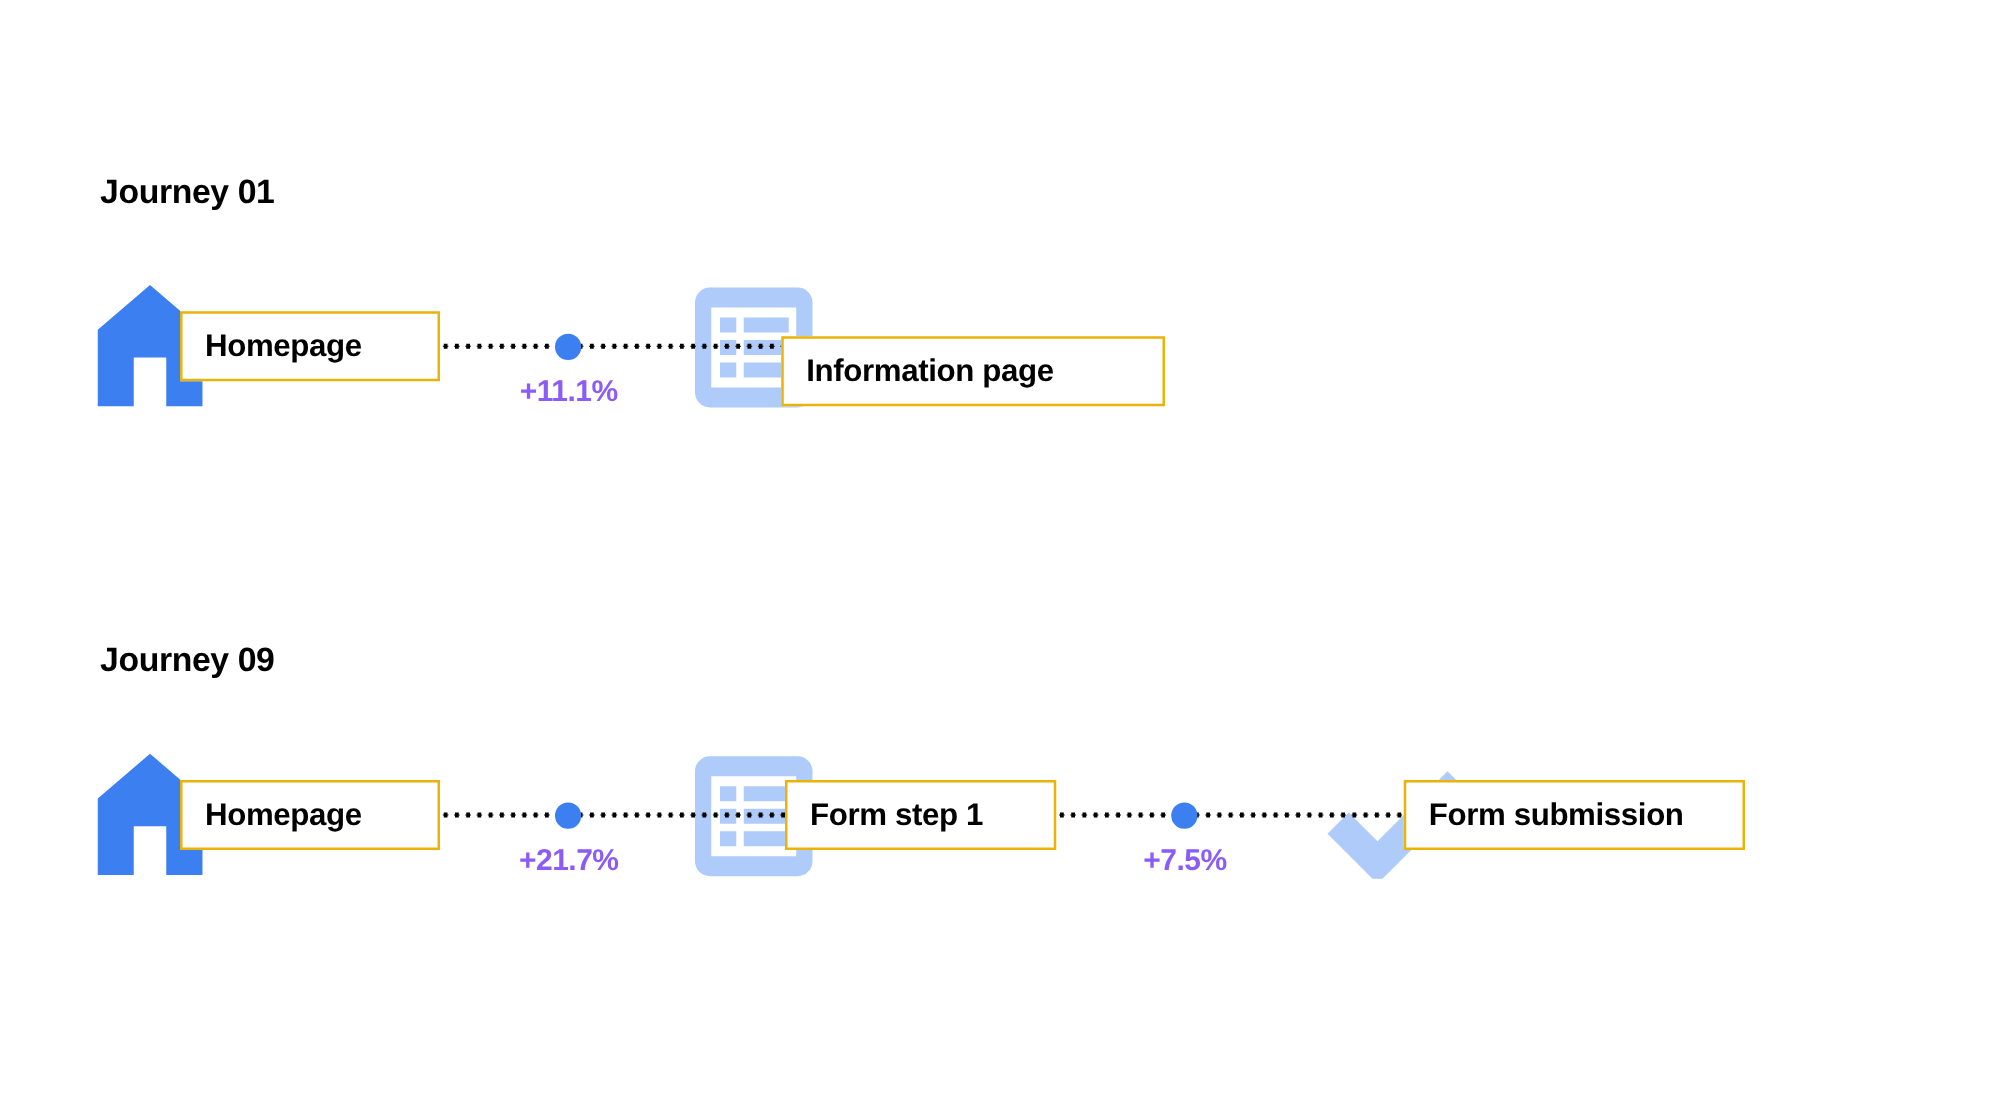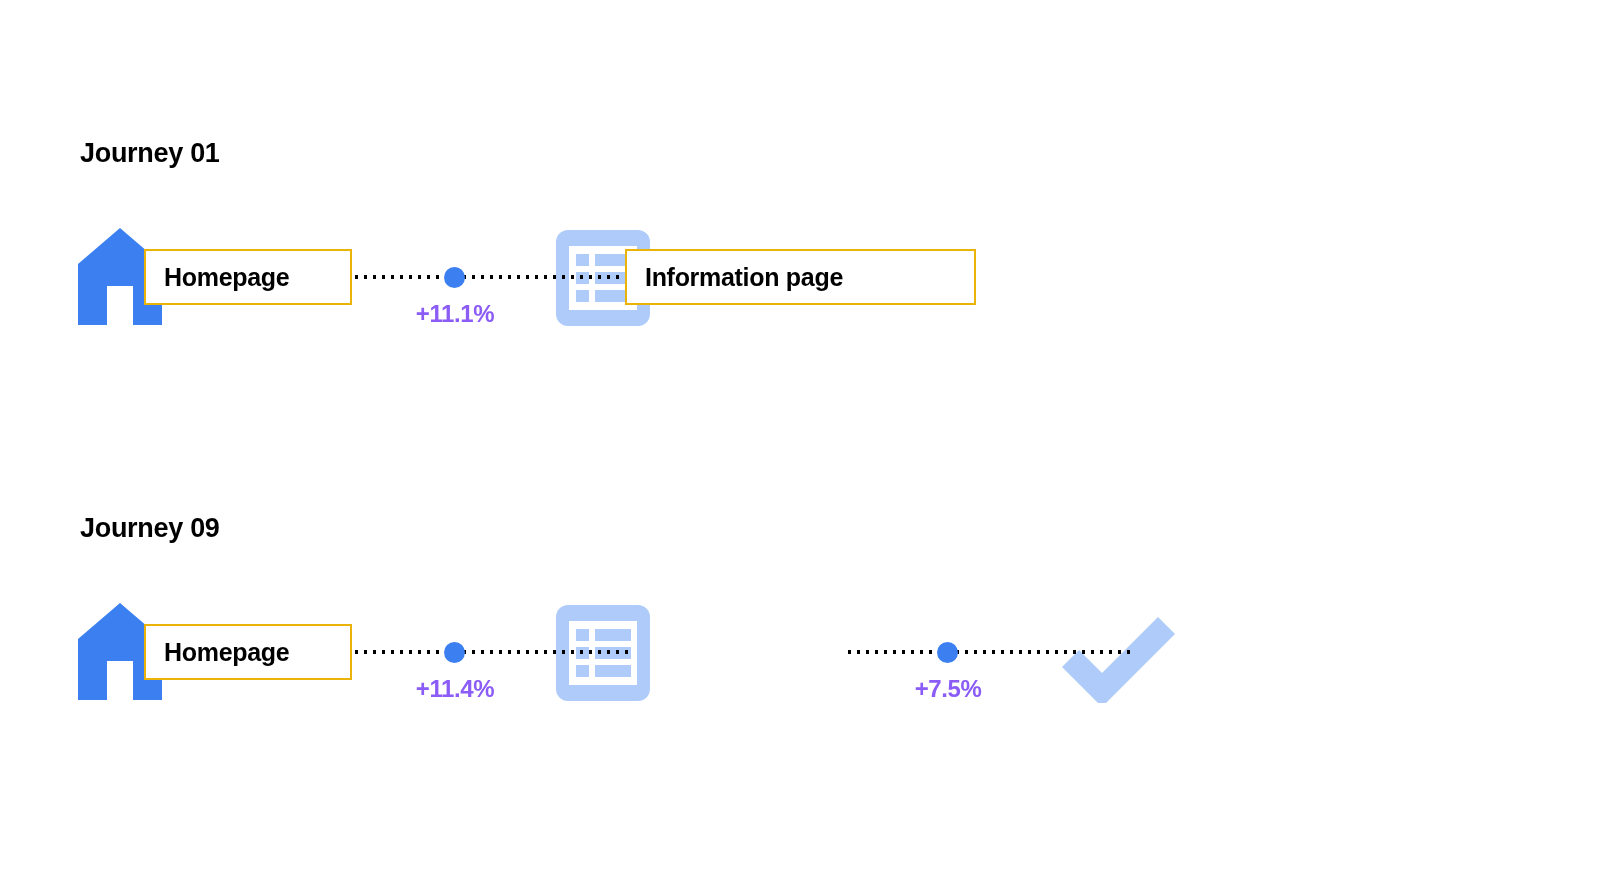--- a/index.html
+++ b/index.html
@@ -146,21 +146,21 @@
           <rect x="13" y="18" width="68" height="64" fill="#ffffff"></rect>
           <rect x="20" y="26" width="13" height="12" fill="#aecbfa"></rect>
           <rect x="39" y="26" width="36" height="12" fill="#aecbfa"></rect>
           <rect x="20" y="44" width="13" height="12" fill="#aecbfa"></rect>
           <rect x="39" y="44" width="36" height="12" fill="#aecbfa"></rect>
           <rect x="20" y="62" width="13" height="12" fill="#aecbfa"></rect>
           <rect x="39" y="62" width="36" height="12" fill="#aecbfa"></rect>
         </svg>
       </div>
 
-      <div class="node-box" style="left:625px; width:351px;">
+      <div class="node-box" style="left:625px; width:307px;margin-top:20px;">
         <span class="node-label">Information page</span>
       </div>
 
     </div>
   </div>
 
   <div class="journey" id="journey-1">
 
     <div class="journey-title">Journey 09</div>
 
@@ -173,42 +173,48 @@
         <svg class="icon-house" width="96" height="100" viewBox="0 0 96 100">
           <path d="M42 0 L84 36 L84 97 L55 97 L55 58 L29 58 L29 97 L0 97 L0 36 Z" fill="#3c7ff0"></path>
         </svg>
       </div>
 
       <div class="node-box" style="left:144px; width:208px;">
         <span class="node-label">Homepage</span>
       </div>
 
       <div class="connector-dot" style="left:444px;"></div>
-      <div class="delta-label" style="left:455px;">+11.4%</div>
+      <div class="delta-label" style="left:455px;">+21.7%</div>
 
       <div class="icon-wrap" style="left:556px;">
         <svg class="icon-doc" width="96" height="100" viewBox="0 0 96 100">
           <rect x="0" y="2" width="94" height="96" rx="12" ry="12" fill="#aecbfa"></rect>
           <rect x="13" y="18" width="68" height="64" fill="#ffffff"></rect>
           <rect x="20" y="26" width="13" height="12" fill="#aecbfa"></rect>
           <rect x="39" y="26" width="36" height="12" fill="#aecbfa"></rect>
           <rect x="20" y="44" width="13" height="12" fill="#aecbfa"></rect>
           <rect x="39" y="44" width="36" height="12" fill="#aecbfa"></rect>
           <rect x="20" y="62" width="13" height="12" fill="#aecbfa"></rect>
           <rect x="39" y="62" width="36" height="12" fill="#aecbfa"></rect>
         </svg>
       </div>
 
+      <div class="node-box" style="left:628px; width:217px;">
+        <span class="node-label">Form step 1</span>
+      </div>
 
       <div class="connector-dot" style="left:937px;"></div>
       <div class="delta-label" style="left:948px;">+7.5%</div>
 
       <div class="icon-wrap" style="left:1045px; width:130px;">
         <svg class="icon-check" width="130" height="100" viewBox="0 0 130 100">
           <path d="M34 47 L57 70 L113 14 L130 31 L57 104 L17 64 Z" fill="#aecbfa"></path>
         </svg>
       </div>
 
+      <div class="node-box" style="left:1123px; width:273px;">
+        <span class="node-label">Form submission</span>
+      </div>
 
     </div>
   </div>
 
 </div>
 
 </body></html>

